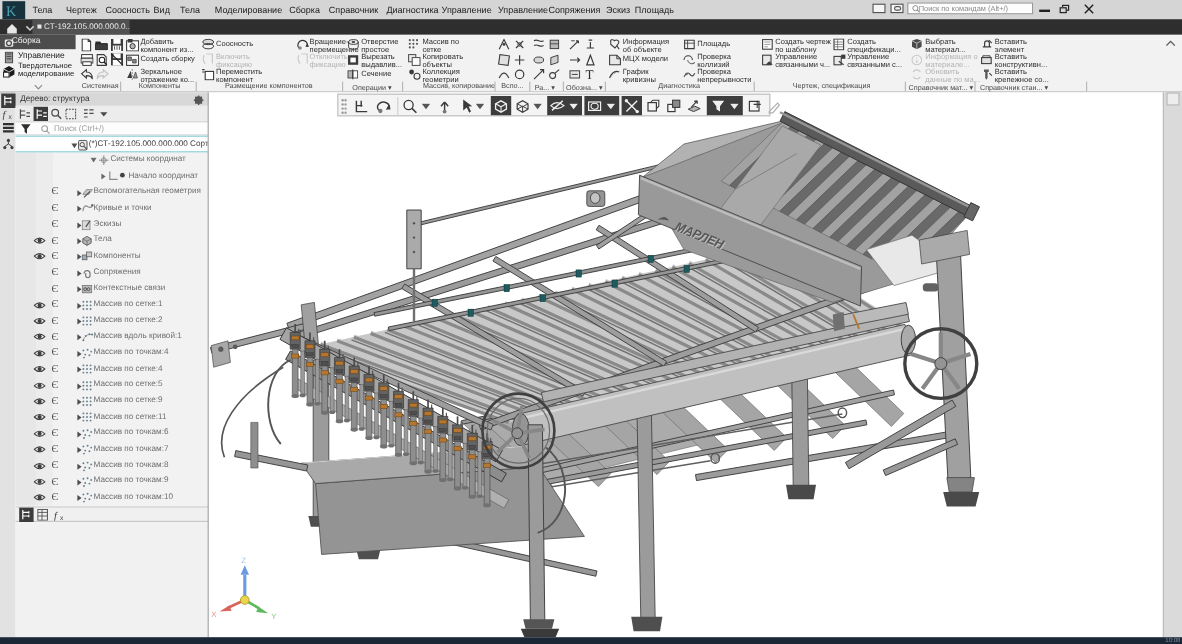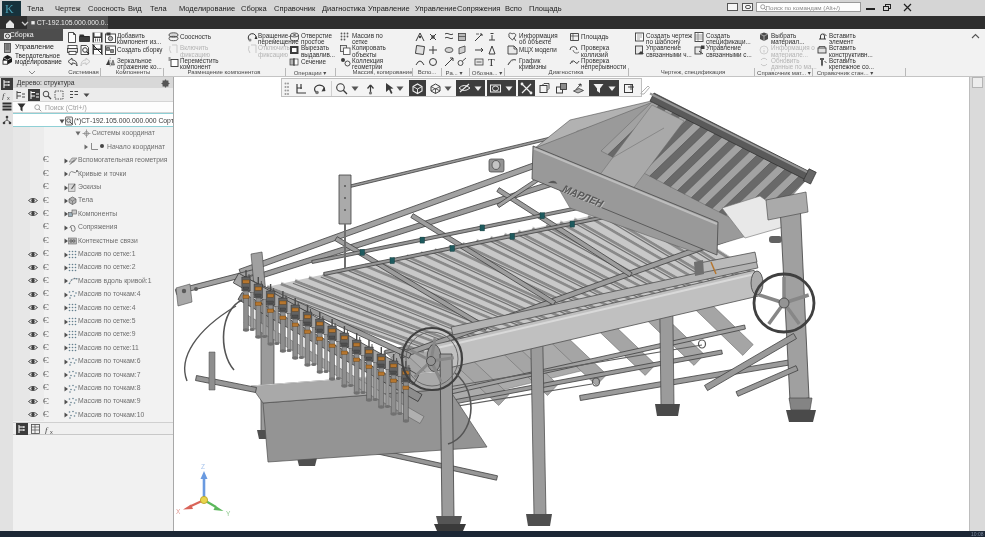--- a/index.html
+++ b/index.html
@@ -43,21 +43,21 @@
       <span class="menu" style="left:88px">Соосность</span>
       <span class="menu" style="left:128px">Вид</span>
       <span class="menu" style="left:150px">Тела</span>
       <span class="menu" style="left:179px">Моделирование</span>
       <span class="menu" style="left:241px">Сборка</span>
       <span class="menu" style="left:274px">Справочник</span>
       <span class="menu" style="left:322px">Диагностика</span>
       <span class="menu" style="left:368px">Управление</span>
       <span class="menu" style="left:415px">Управление</span>
       <span class="menu" style="left:457px">Сопряжения</span>
-      <span class="menu" style="left:505px">Вспо</span>
+      <span class="menu" style="left:505px">Эскиз</span>
       <span class="menu" style="left:529px">Площадь</span>
     <span class="abs" style="left:727px;top:3px;width:11px;height:8px;border:1px solid #555;background:#f5f5f5"></span>
     <span class="abs" style="left:742px;top:3px;width:11px;height:8px;border:1px solid #555;background:#f5f5f5"></span>
     <span class="abs" style="left:744.5px;top:5px;width:6px;height:4px;border:1px solid #555;border-radius:2px"></span>
     <span class="abs" style="left:756px;top:1.5px;width:105px;height:10px;background:#fdfdfd;border:1px solid #9a9a9a;font-size:6.2px;color:#8a8a8a;line-height:10px">&nbsp;&nbsp;&nbsp;&nbsp;&nbsp;Поиск по командам (Alt+/)</span>
     <svg class="abs" style="left:760px;top:3.5px" width="7" height="7">
         <circle cx="2.8" cy="2.8" r="2.1" fill="none" stroke="#8a8a8a" stroke-width="0.8"></circle>
         <path d="M4.3 4.3 L6.4 6.4" stroke="#8a8a8a" stroke-width="0.9"></path>
       </svg>
     <span class="abs" style="left:866px;top:8px;width:9px;height:1.5px;background:#222"></span>

